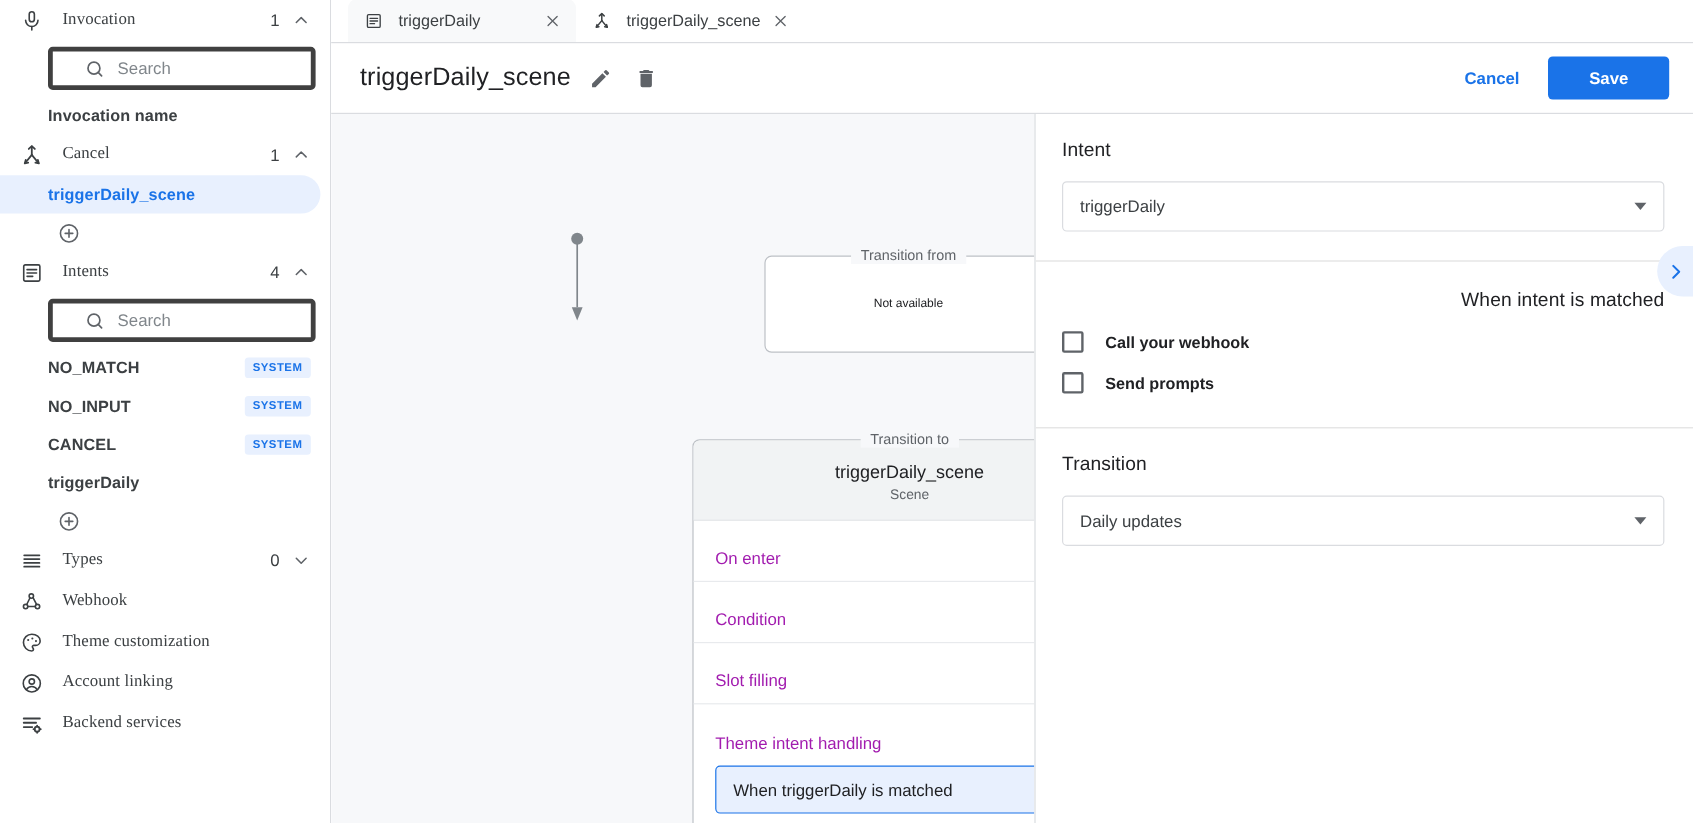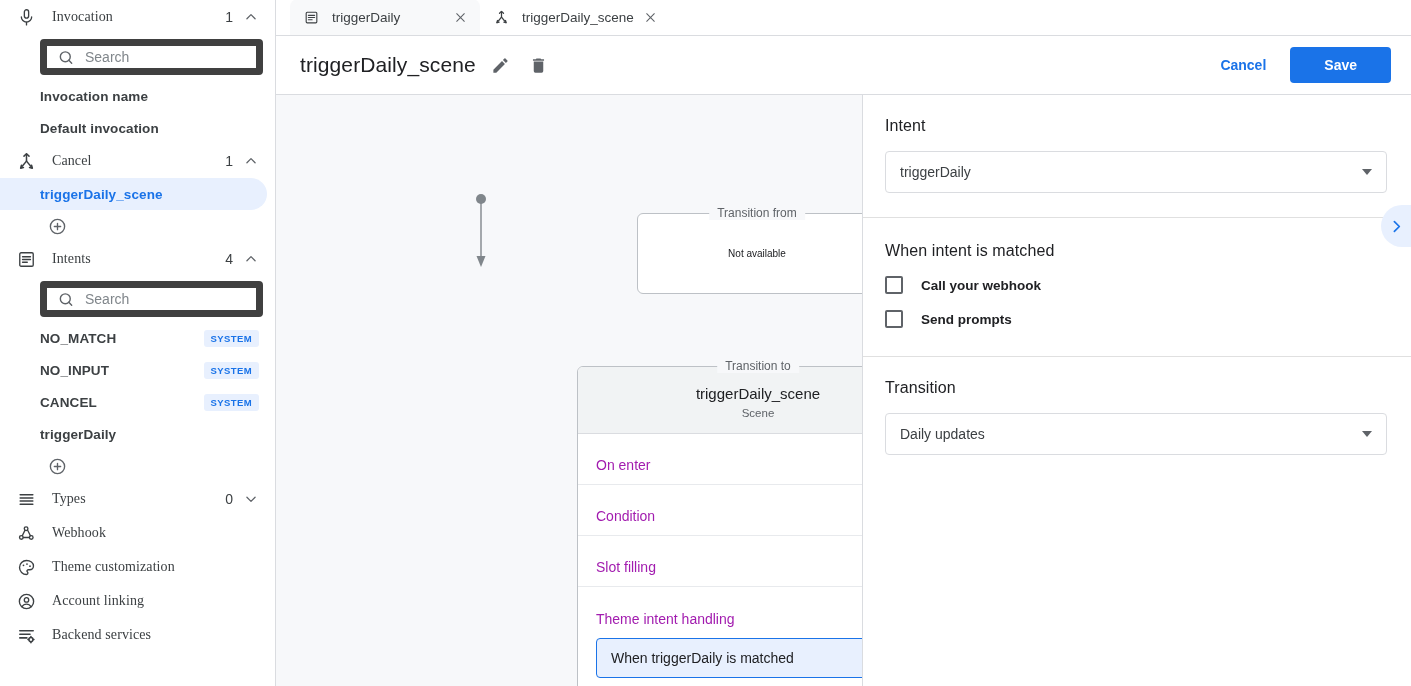--- a/index.html
+++ b/index.html
@@ -35,24 +35,24 @@
   .nav-label {
     flex: 1; margin-left: 14px;
     font-size: 14px; color: #3c4043; letter-spacing: .1px; font-family: Liberation Serif, serif;
   }
   .nav-count { font-size: 14px; color: #3c4043; margin-right: 10px; }
   .caret { width: 16px; height: 16px; color: #5f6368; display:flex; align-items:center; justify-content:center;}
 
   .search-box {
     margin: 5px 12px 5px 40px;
     height: 36px;
-    border: 7px solid #404040;
+    border: 4px solid #404040;
     border-radius: 4px;
     display: flex; align-items: center;
-    padding: 0 10px;
+    padding: 0 26px;
     background: #fff;
   }
   .search-box svg { color: #5f6368; flex: 0 0 18px; }
   .search-box input {
     border: 0; outline: 0; margin-left: 10px;
     font-family: "Liberation Sans", sans-serif;
     font-size: 14px; color: #3c4043; width: 100%;
     background: transparent;
   }
   .search-box input::placeholder { color: #80868b; }
@@ -207,21 +207,21 @@
     width: 0; height: 0;
     border-left: 5px solid transparent; border-right: 5px solid transparent;
     border-top: 6px solid #5f6368;
   }
   .cb-row { display: flex; align-items: center; margin-top: 16px; cursor: pointer; }
   .cb-box {
     width: 18px; height: 18px; flex: 0 0 18px;
     border: 2px solid #5f6368; border-radius: 2px; background: #fff;
   }
   .cb-lbl { margin-left: 18px; font-size: 13.5px; font-weight: bold; color: #202124; }
-  .rp-section.matched-sec { padding-top: 24px; padding-bottom: 28px; }
+  .rp-section.matched-sec { padding-top: 24px; padding-bottom: 28px; text-align: right; }
   .rp-section.matched-sec .rp-h { margin-bottom: 4px; }
 
   .collapse-btn {
     position: absolute; right: 0; top: 110px;
     width: 30px; height: 42px;
     background: #e8f0fe;
     border-radius: 21px 0 0 21px;
     display: flex; align-items: center; justify-content: center;
     color: #1a73e8; cursor: pointer; z-index: 5;
   }
@@ -253,23 +253,20 @@
     <div class="search-box">
       <svg width="17" height="17" viewBox="0 0 24 24" fill="none" stroke="currentColor" stroke-width="2">
           <circle cx="11" cy="11" r="7"></circle>
           <path d="M20 20l-4-4" stroke-linecap="round"></path>
         </svg>
       <input type="text" placeholder="Search" style="">
     </div>
 
     <div class="sub-item">
       <span class="name">Invocation name</span>
-    </div>
-    <div class="sub-item">
-      <span class="name">Default invocation</span>
     </div>
 
     <div class="nav-section-head">
       <span class="nav-ico">
         <svg width="19" height="19" viewBox="0 0 24 24" fill="none" stroke="currentColor" stroke-width="1.9" stroke-linecap="round" stroke-linejoin="round">
           <path d="M12 2.5v9"></path>
             <path d="M8.8 5.2L12 2.2l3.2 3"></path>
           <path d="M12 11.5L5 20"></path>
             <path d="M12 11.5L19 20"></path>
           <path d="M5.6 16.8L4.6 20.4l3.6-.8"></path>

